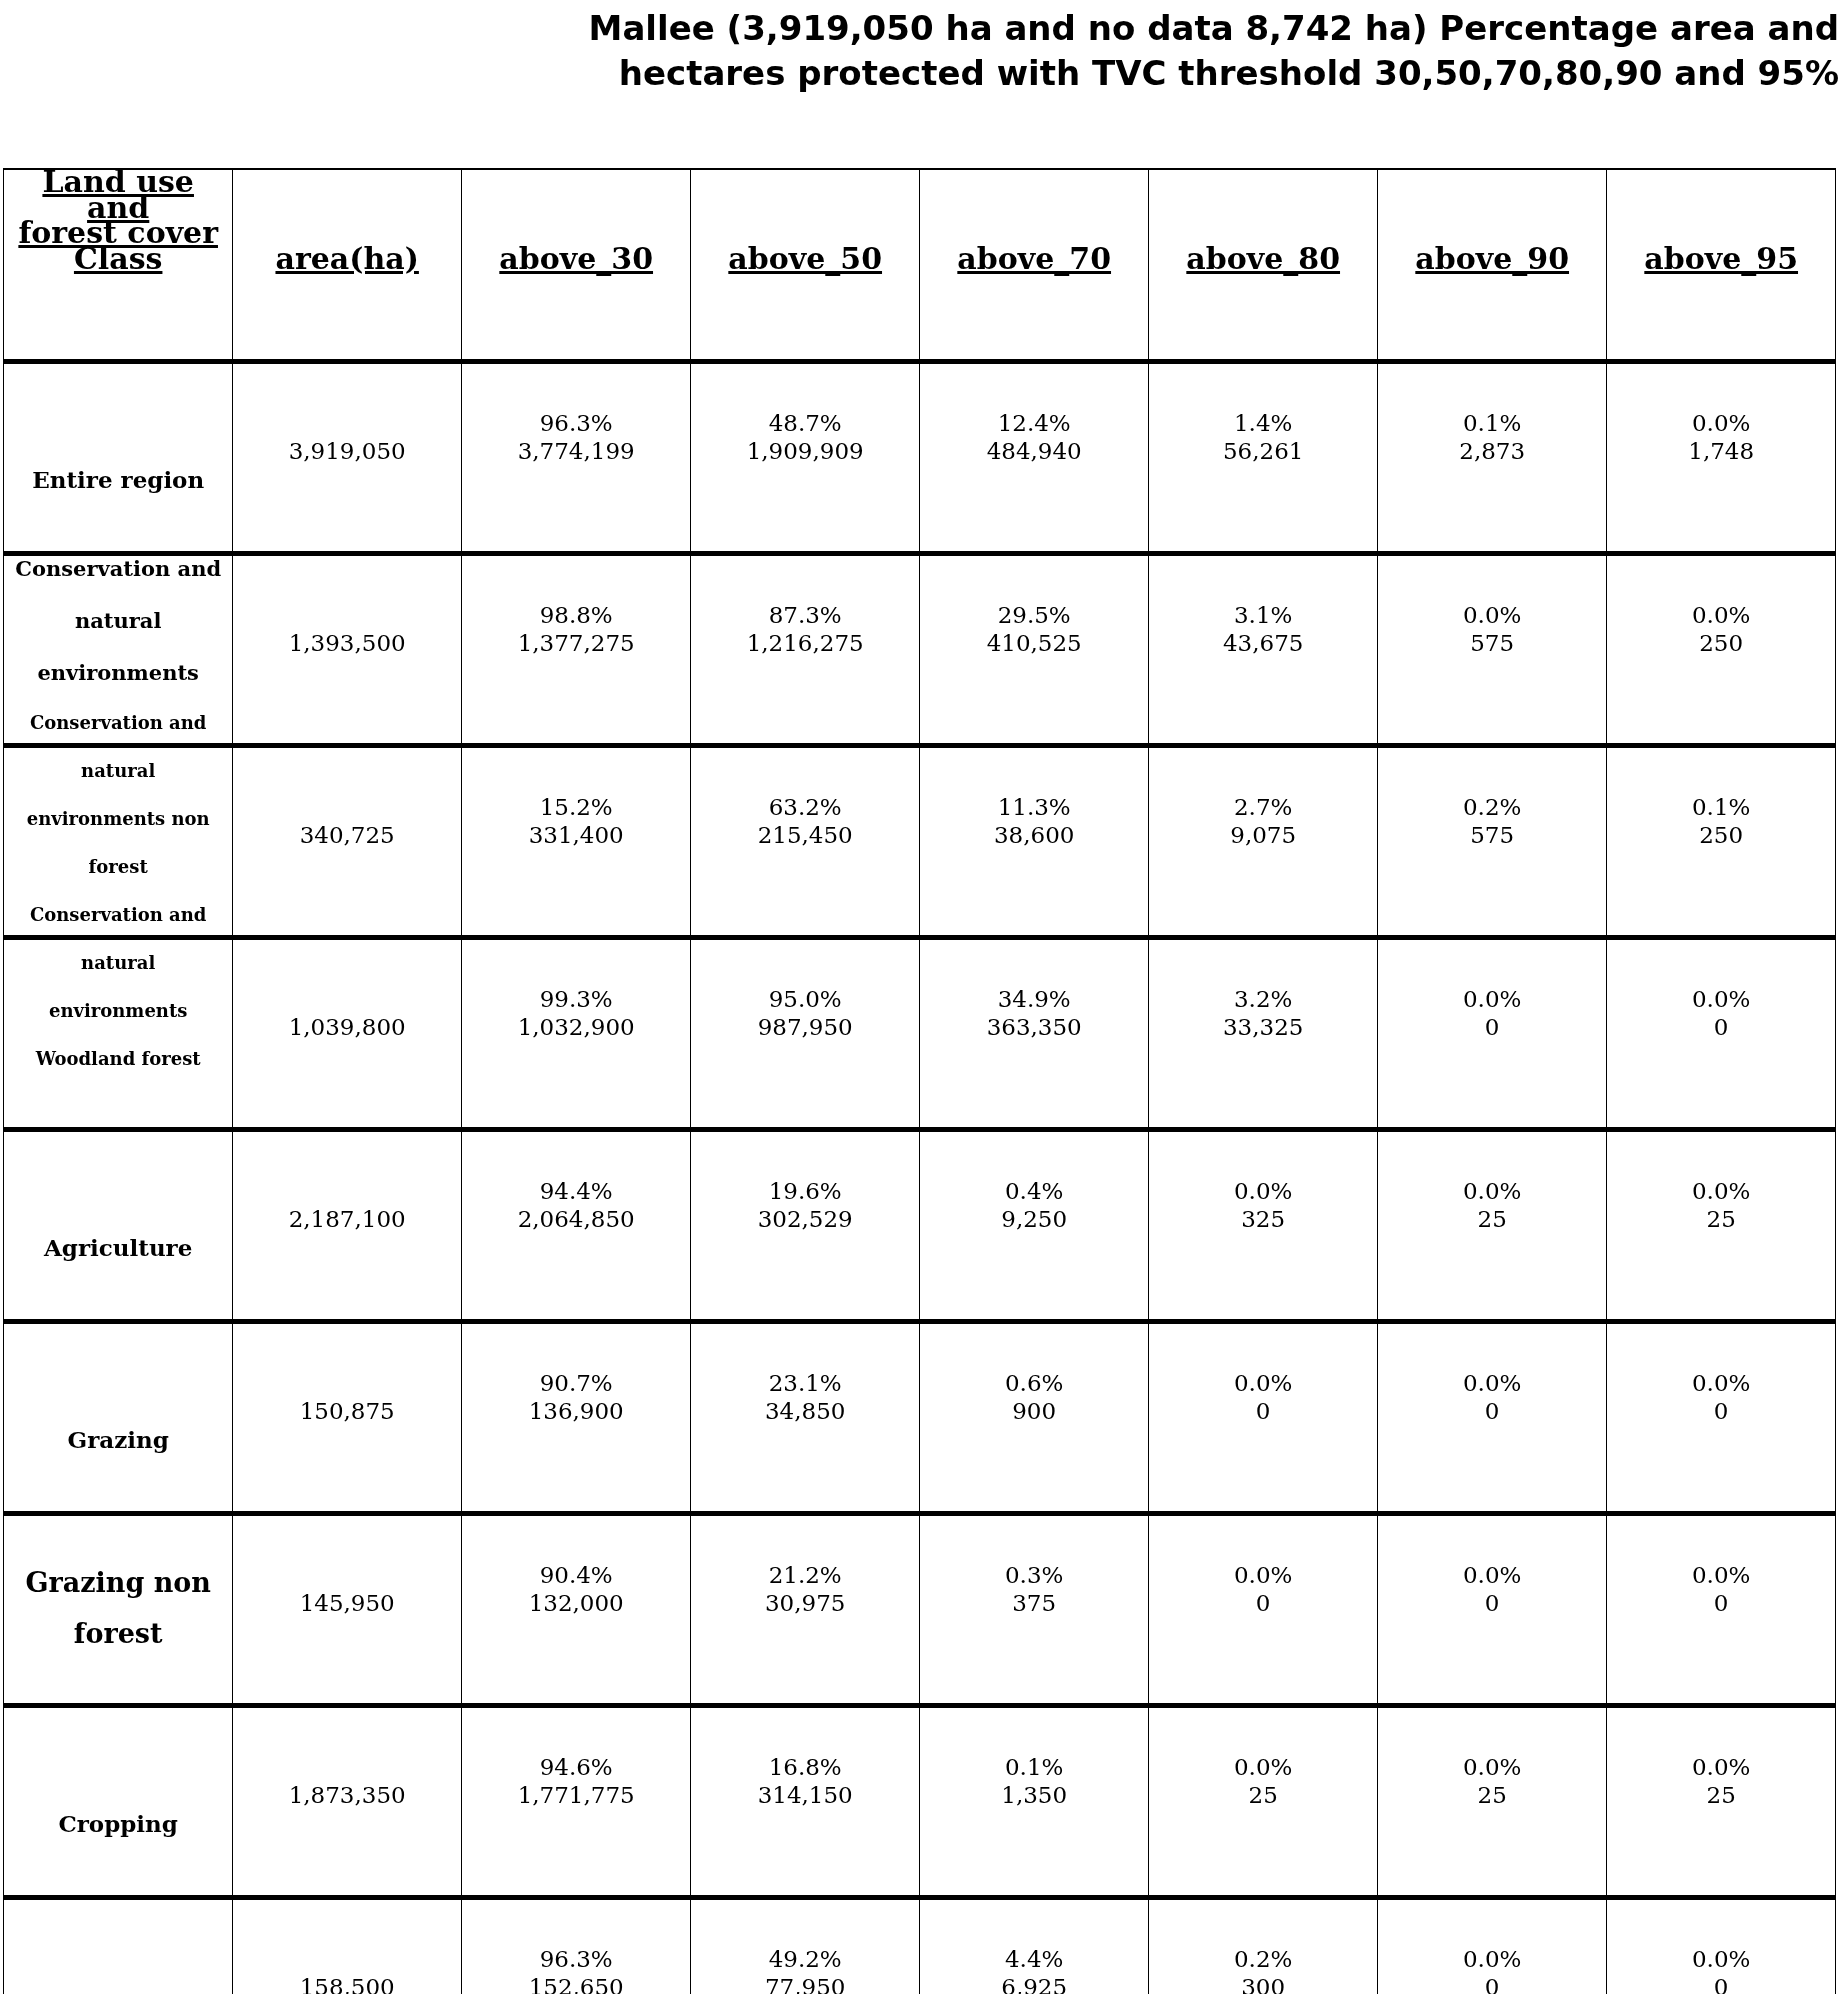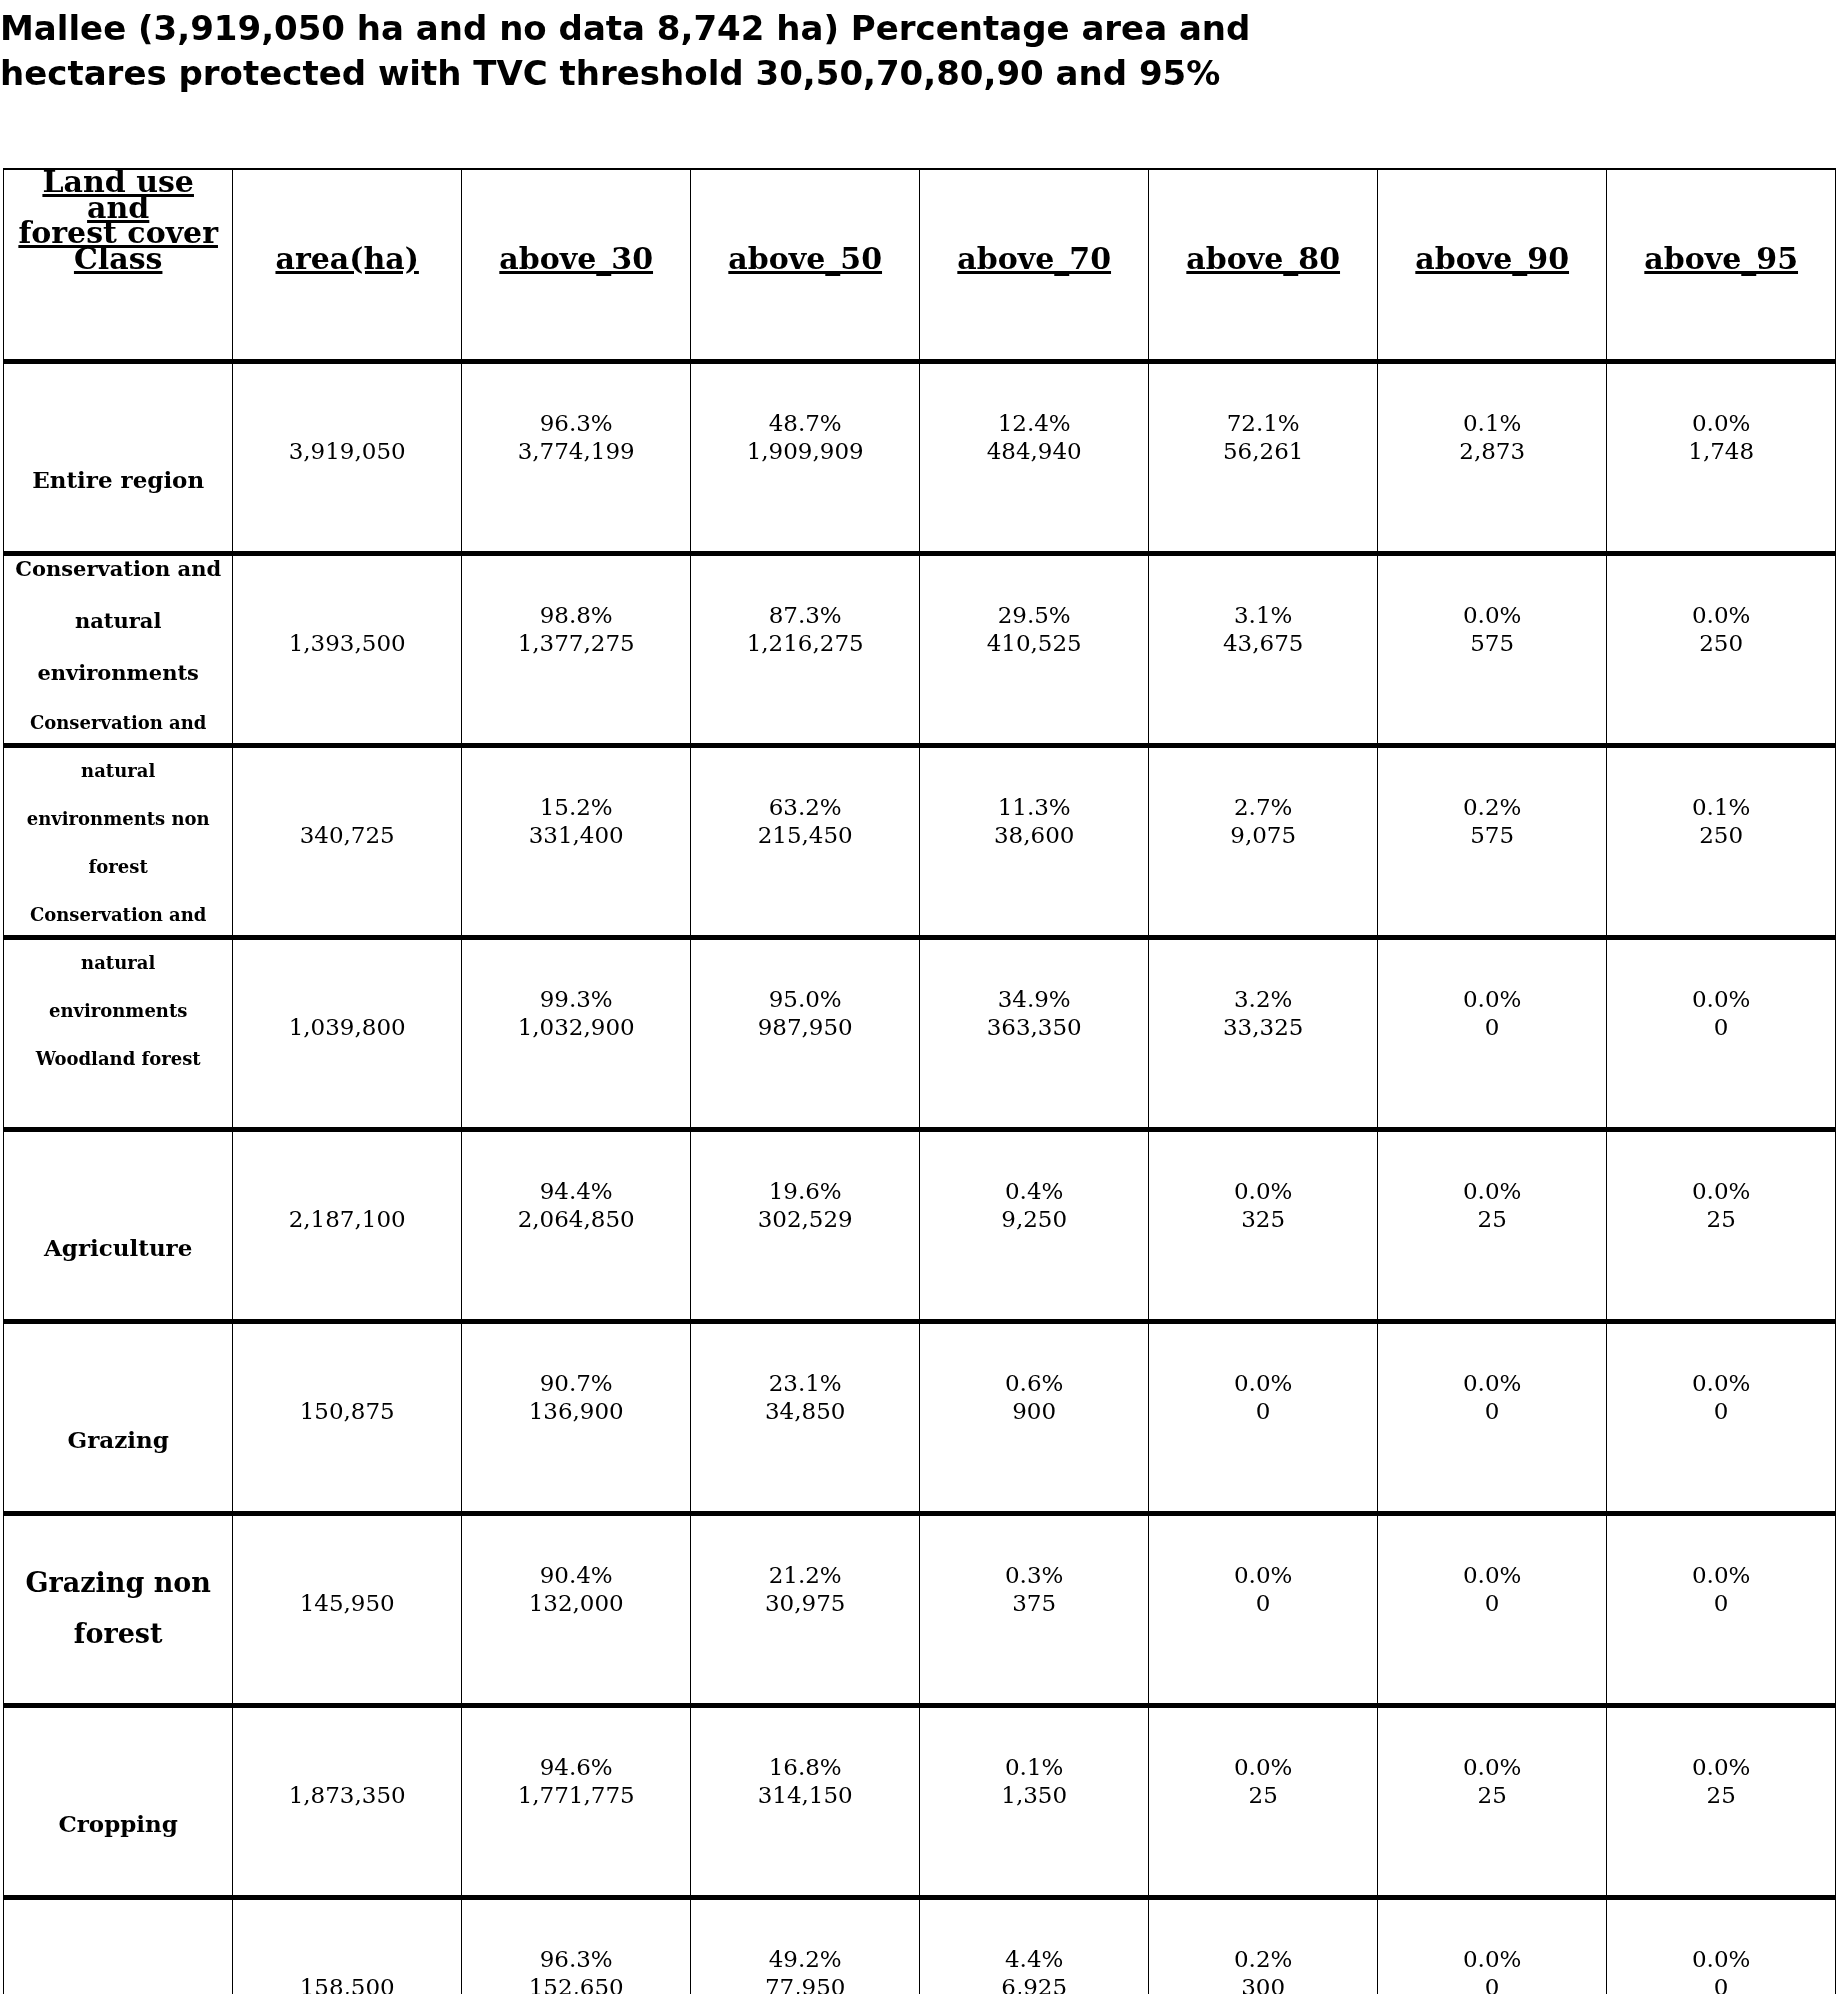--- a/index.html
+++ b/index.html
@@ -1,19 +1,19 @@
 <!DOCTYPE html>
 <html style="font-size:6.4px"><head>
 <meta charset="utf-8">
 <style>
   html,body{margin:0;padding:0;background:#ffffff;}
   body{width:1839px;height:2548px;position:relative;font-family:"DejaVu Serif",serif;color:#000;}
 
   
-  .page-title{position:absolute;top:6.4px;left:0;width:100%;text-align:left;
+  .page-title{position:absolute;top:6.4px;left:0;width:100%;text-align:right;
     font-family:"DejaVu Sans",sans-serif;font-weight:bold;font-size:34px;line-height:45px;}
 
   
   table.tvc{position:absolute;top:168px;left:3.2px;width:1833px;table-layout:fixed;
     border-collapse:collapse;
     border-left:1.6px solid #000;border-right:1.6px solid #000;
     border-top:2.8px solid #000;border-bottom:3.2px solid #000;}
   table.tvc col{width:12.5%;}
   thead tr{border-bottom:5.2px solid #000;height:192px;}
   tbody tr{border-bottom:5.2px solid #000;height:192px;}
@@ -120,21 +120,21 @@
           </div>
         </td>
     <td class="num">
           <div class="cb">
             <div>12.4%</div>
             <div>484,940</div>
           </div>
         </td>
     <td class="num">
           <div class="cb">
-            <div>72.1%</div>
+            <div>1.4%</div>
             <div>56,261</div>
           </div>
         </td>
     <td class="num">
           <div class="cb">
             <div>0.1%</div>
             <div>2,873</div>
           </div>
         </td>
     <td class="num">

